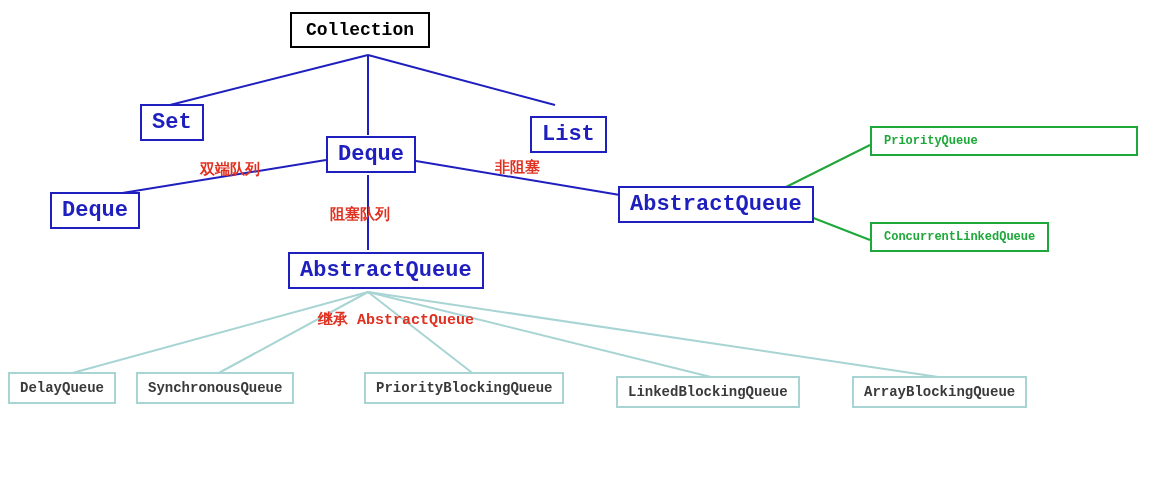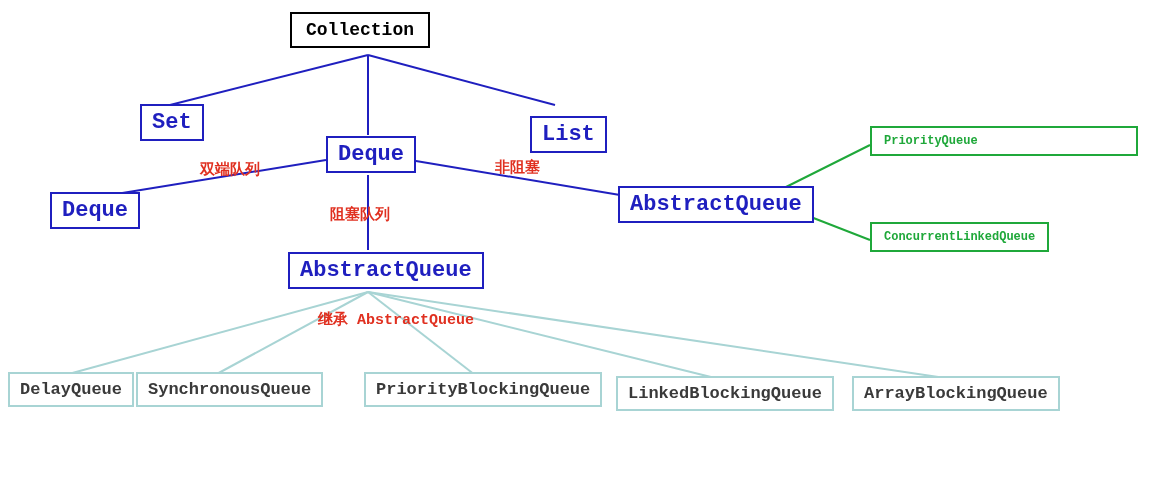--- a/index.html
+++ b/index.html
@@ -29,21 +29,21 @@
   }
   .node-blue {
     border-color: #1f1fbf;
     color: #1f1fbf;
     font-size: 22px;
     padding: 4px 10px;
   }
   .node-teal {
     border-color: #a8d4d4;
     color: #3a3a3a;
-    font-size: 17px;
+    font-size: 14px;
     padding: 6px 10px;
     font-weight: bold;
   }
   .node-green {
     border-color: #1fa83a;
     color: #1fa83a;
     font-size: 12px;
     padding: 6px 12px;
     font-weight: bold;
   }

